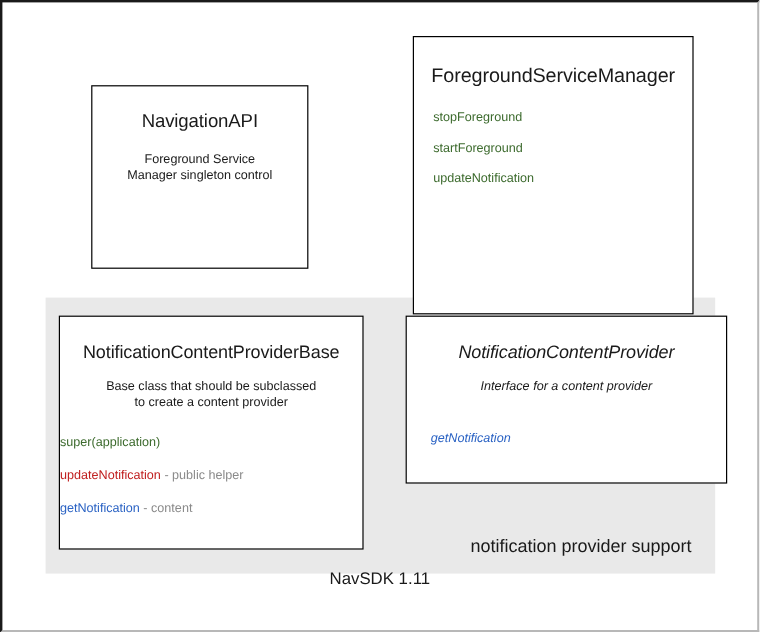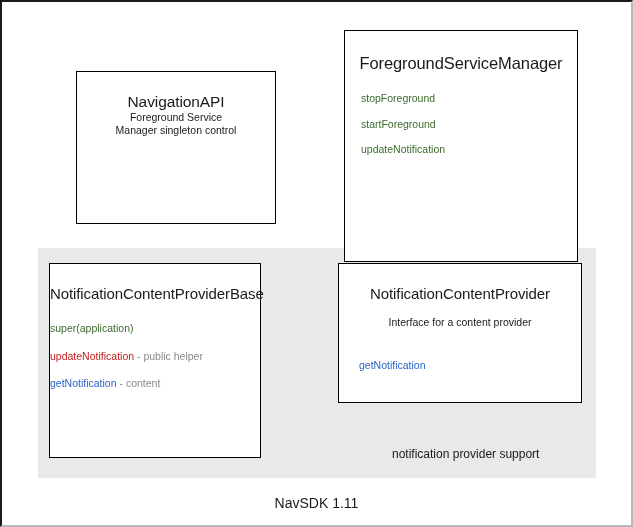--- a/index.html
+++ b/index.html
@@ -68,21 +68,21 @@
   .member {
     white-space: nowrap;
   }
   .m-green { color: #3d6b2e; }
   .m-red   { color: #c02020; }
   .m-blue  { color: #2b63c4; }
   .m-note  { color: #8a8a8a; }
 
   .panel-caption {
     position: absolute;
-    font-size: 12px;
+    font-size: 15px;
     color: #1a1a1a;
     white-space: nowrap;
   }
   .footer-label {
     position: absolute;
     font-size: 14px;
     color: #1a1a1a;
     width: 633px;
     text-align: center;
     white-space: nowrap;
@@ -92,65 +92,69 @@
 <body>
 
 <div id="canvas">
 
   <div id="frame"></div>
 
   <div class="group-panel" style="left:38px; top:248px; width:558px; height:230px;"></div>
 
   <div class="panel-caption" style="left:392px; top:447px;">notification provider support</div>
 
-  <div class="class-box" style="left:76px; top:71px; width:200px; height:153px;">
+  <div class="class-box" style="left:76px; top:71px; width:181px; height:153px;">
     <div class="class-title" style="margin-top:21px;">NavigationAPI</div>
-    <div class="class-desc" style="">
+    <div class="class-desc" style="margin-top:16px;">
       <div>Foreground Service</div>
       <div>Manager singleton control</div>
     </div>
   </div>
 
   <div class="class-box" style="left:344px; top:30px; width:234px; height:232px;">
     <div class="class-title" style="margin-top:23px; font-size:16.5px;">ForegroundServiceManager</div>
     <div class="member-list" style="margin-top:20px; margin-left:16px;">
       <div class="member" style="margin-bottom:15px;">
         <span class="m-green">stopForeground</span><span class="m-note"></span>
       </div>
       <div class="member" style="margin-bottom:15px;">
         <span class="m-green">startForeground</span><span class="m-note"></span>
       </div>
       <div class="member">
         <span class="m-green">updateNotification</span><span class="m-note"></span>
       </div>
     </div>
   </div>
 
-  <div class="class-box" style="left:49px; top:263px; width:212px; height:195px;">
+  <div class="class-box" style="left:49px; top:263px; width:254px; height:195px;">
     <div class="class-title" style="margin-top:21px; font-size:15px;">NotificationContentProviderBase</div>
+    <div class="class-desc" style="margin-top:14px;">
+      <div>Base class that should be subclassed</div>
+      <div>to create a content provider</div>
+    </div>
     <div class="member-list" style="margin-top:21px; ">
       <div class="member" style="margin-bottom:17px;">
         <span class="m-green">super(application)</span><span class="m-note"></span>
       </div>
       <div class="member" style="margin-bottom:17px;">
         <span class="m-red">updateNotification</span><span class="m-note"> - public helper</span>
       </div>
       <div class="member">
         <span class="m-blue">getNotification</span><span class="m-note"> - content</span>
       </div>
     </div>
   </div>
 
-  <div class="class-box" style="left:338px; top:263px; width:244px; height:140px;">
+  <div class="class-box" style="left:338px; top:263px; width:268px; height:140px;font-style:italic;">
     <div class="class-title" style="margin-top:21px; font-size:15px;">NotificationContentProvider</div>
     <div class="class-desc" style="margin-top:14px;">
       <div>Interface for a content provider</div>
     </div>
     <div class="member-list" style="margin-top:31px; margin-left:20px;">
       <div class="member">
         <span class="m-blue">getNotification</span><span class="m-note"></span>
       </div>
     </div>
   </div>
 
-  <div class="footer-label" style="left:0; top:495px;text-align:center;">NavSDK 1.11</div>
+  <div class="footer-label" style="left:0; top:474px;text-align:center;">NavSDK 1.11</div>
 
 </div>
 
 </body></html>

